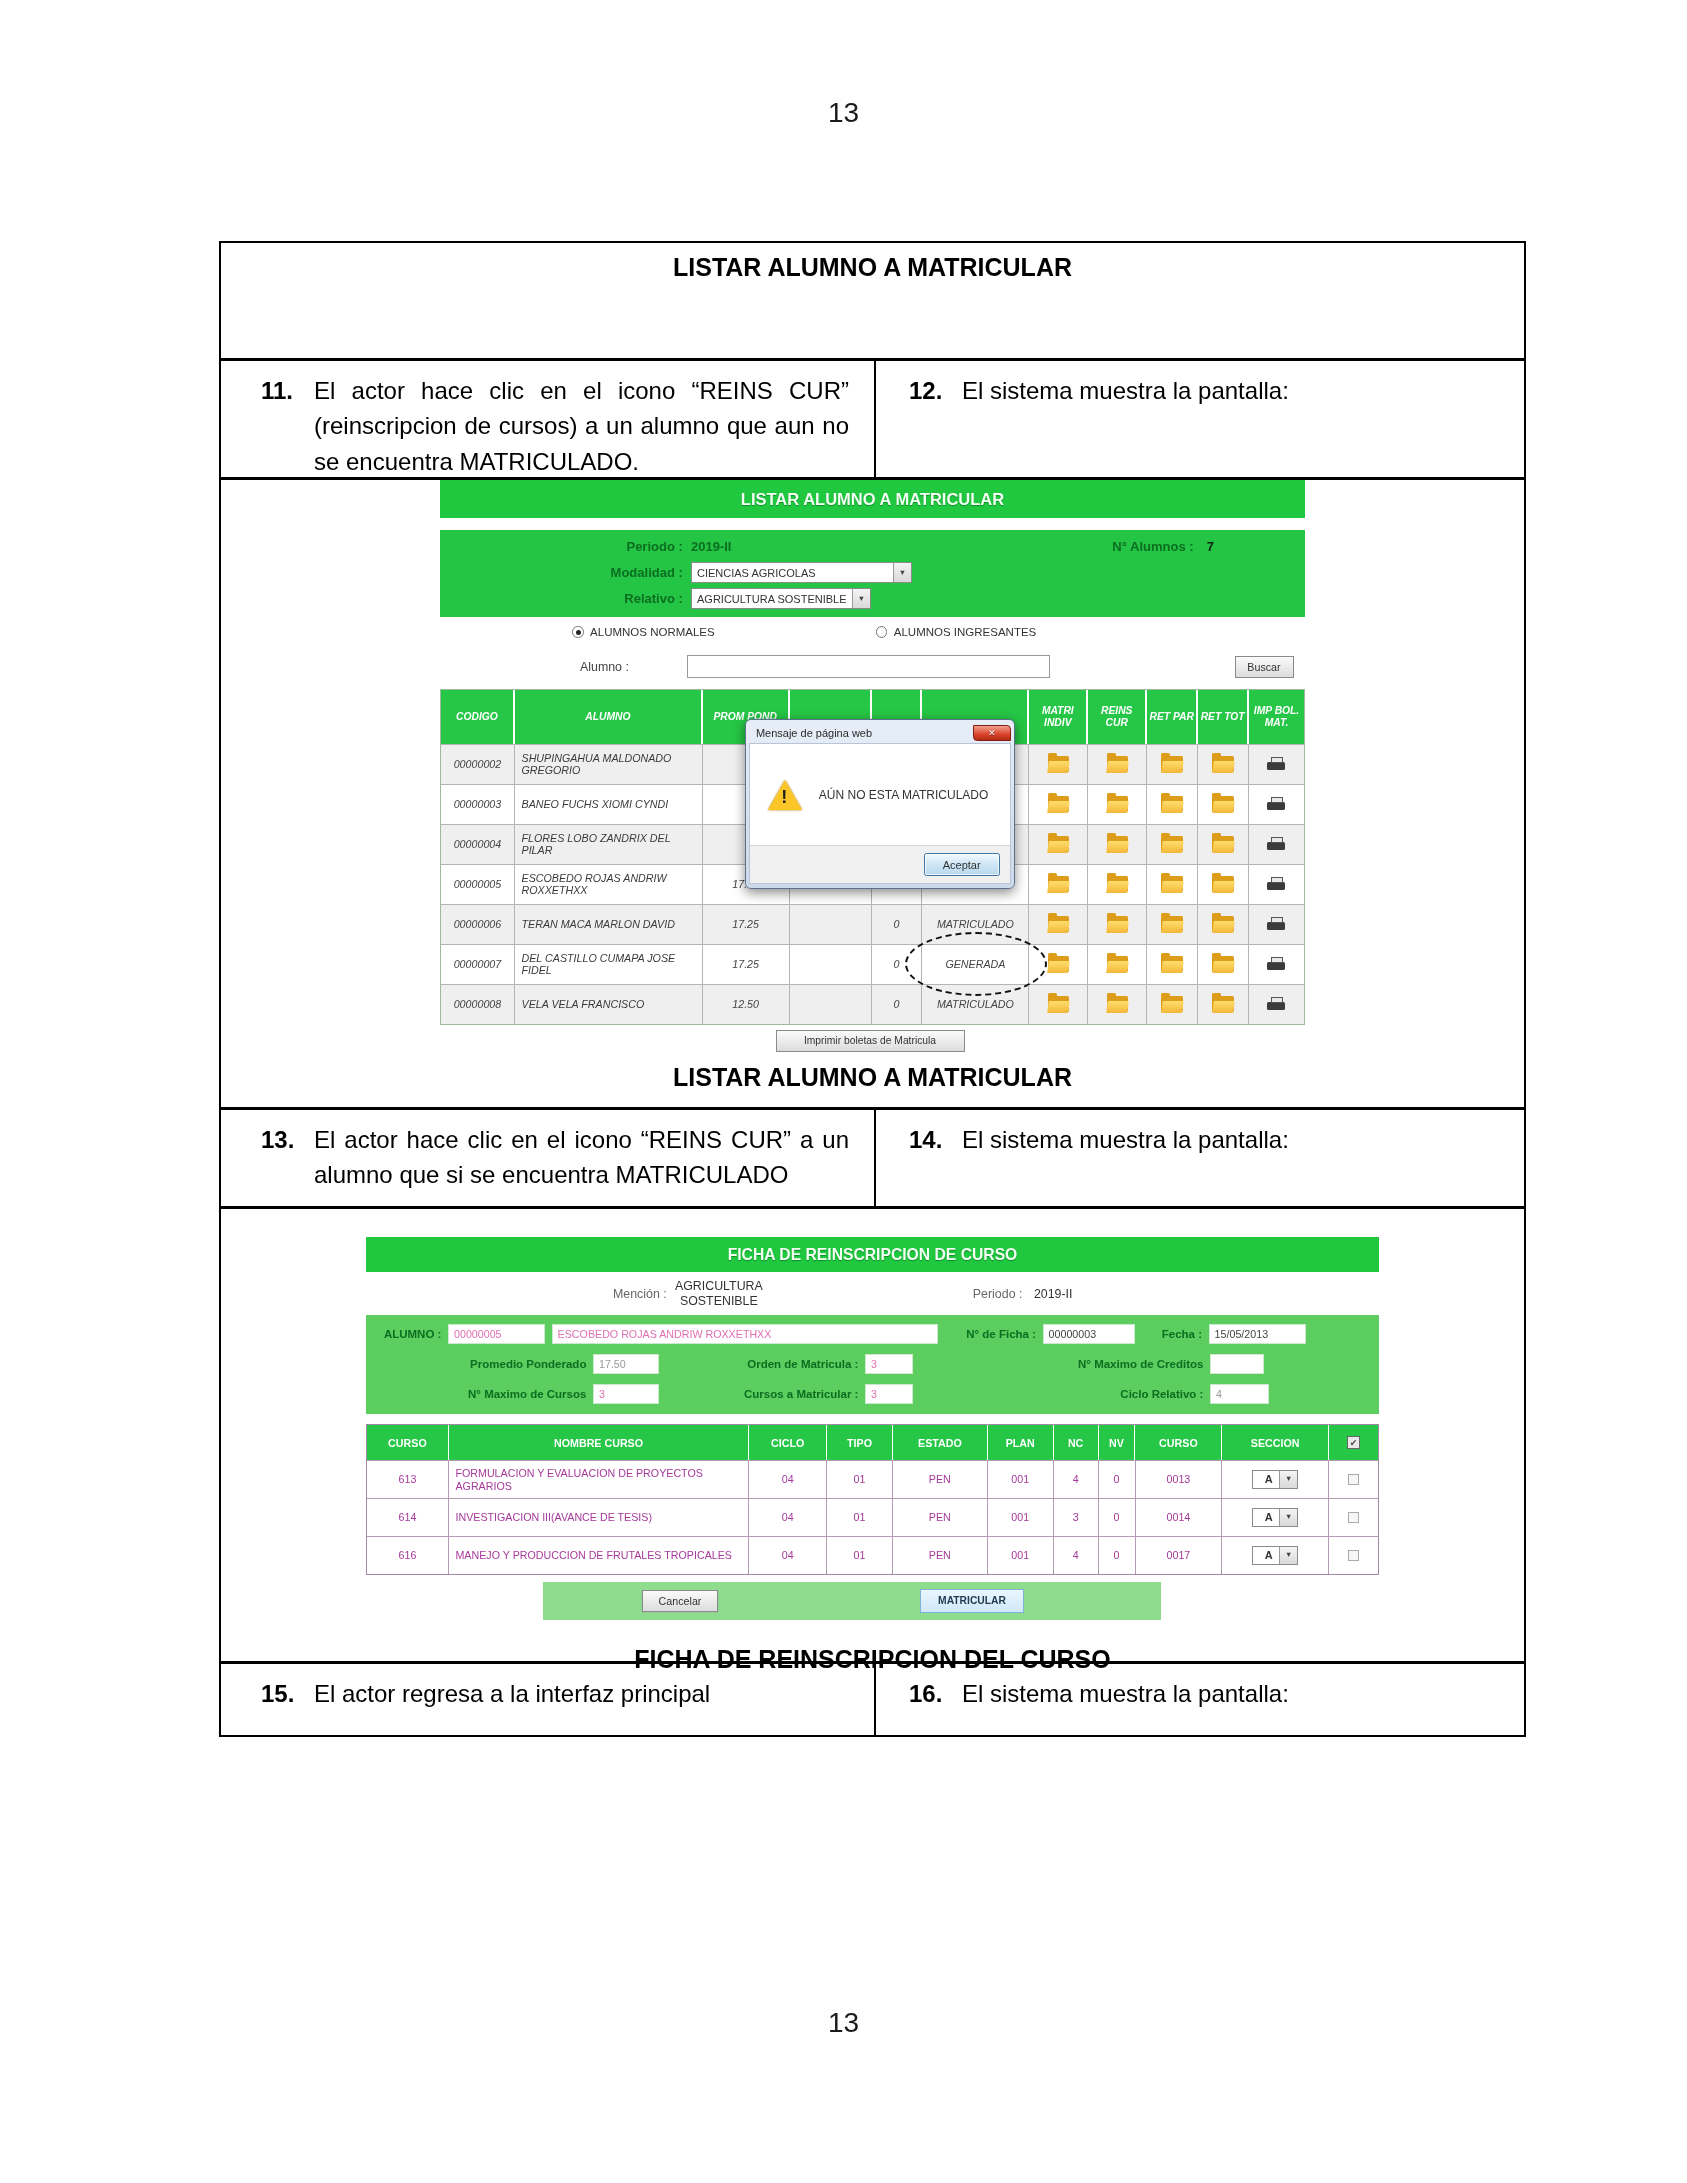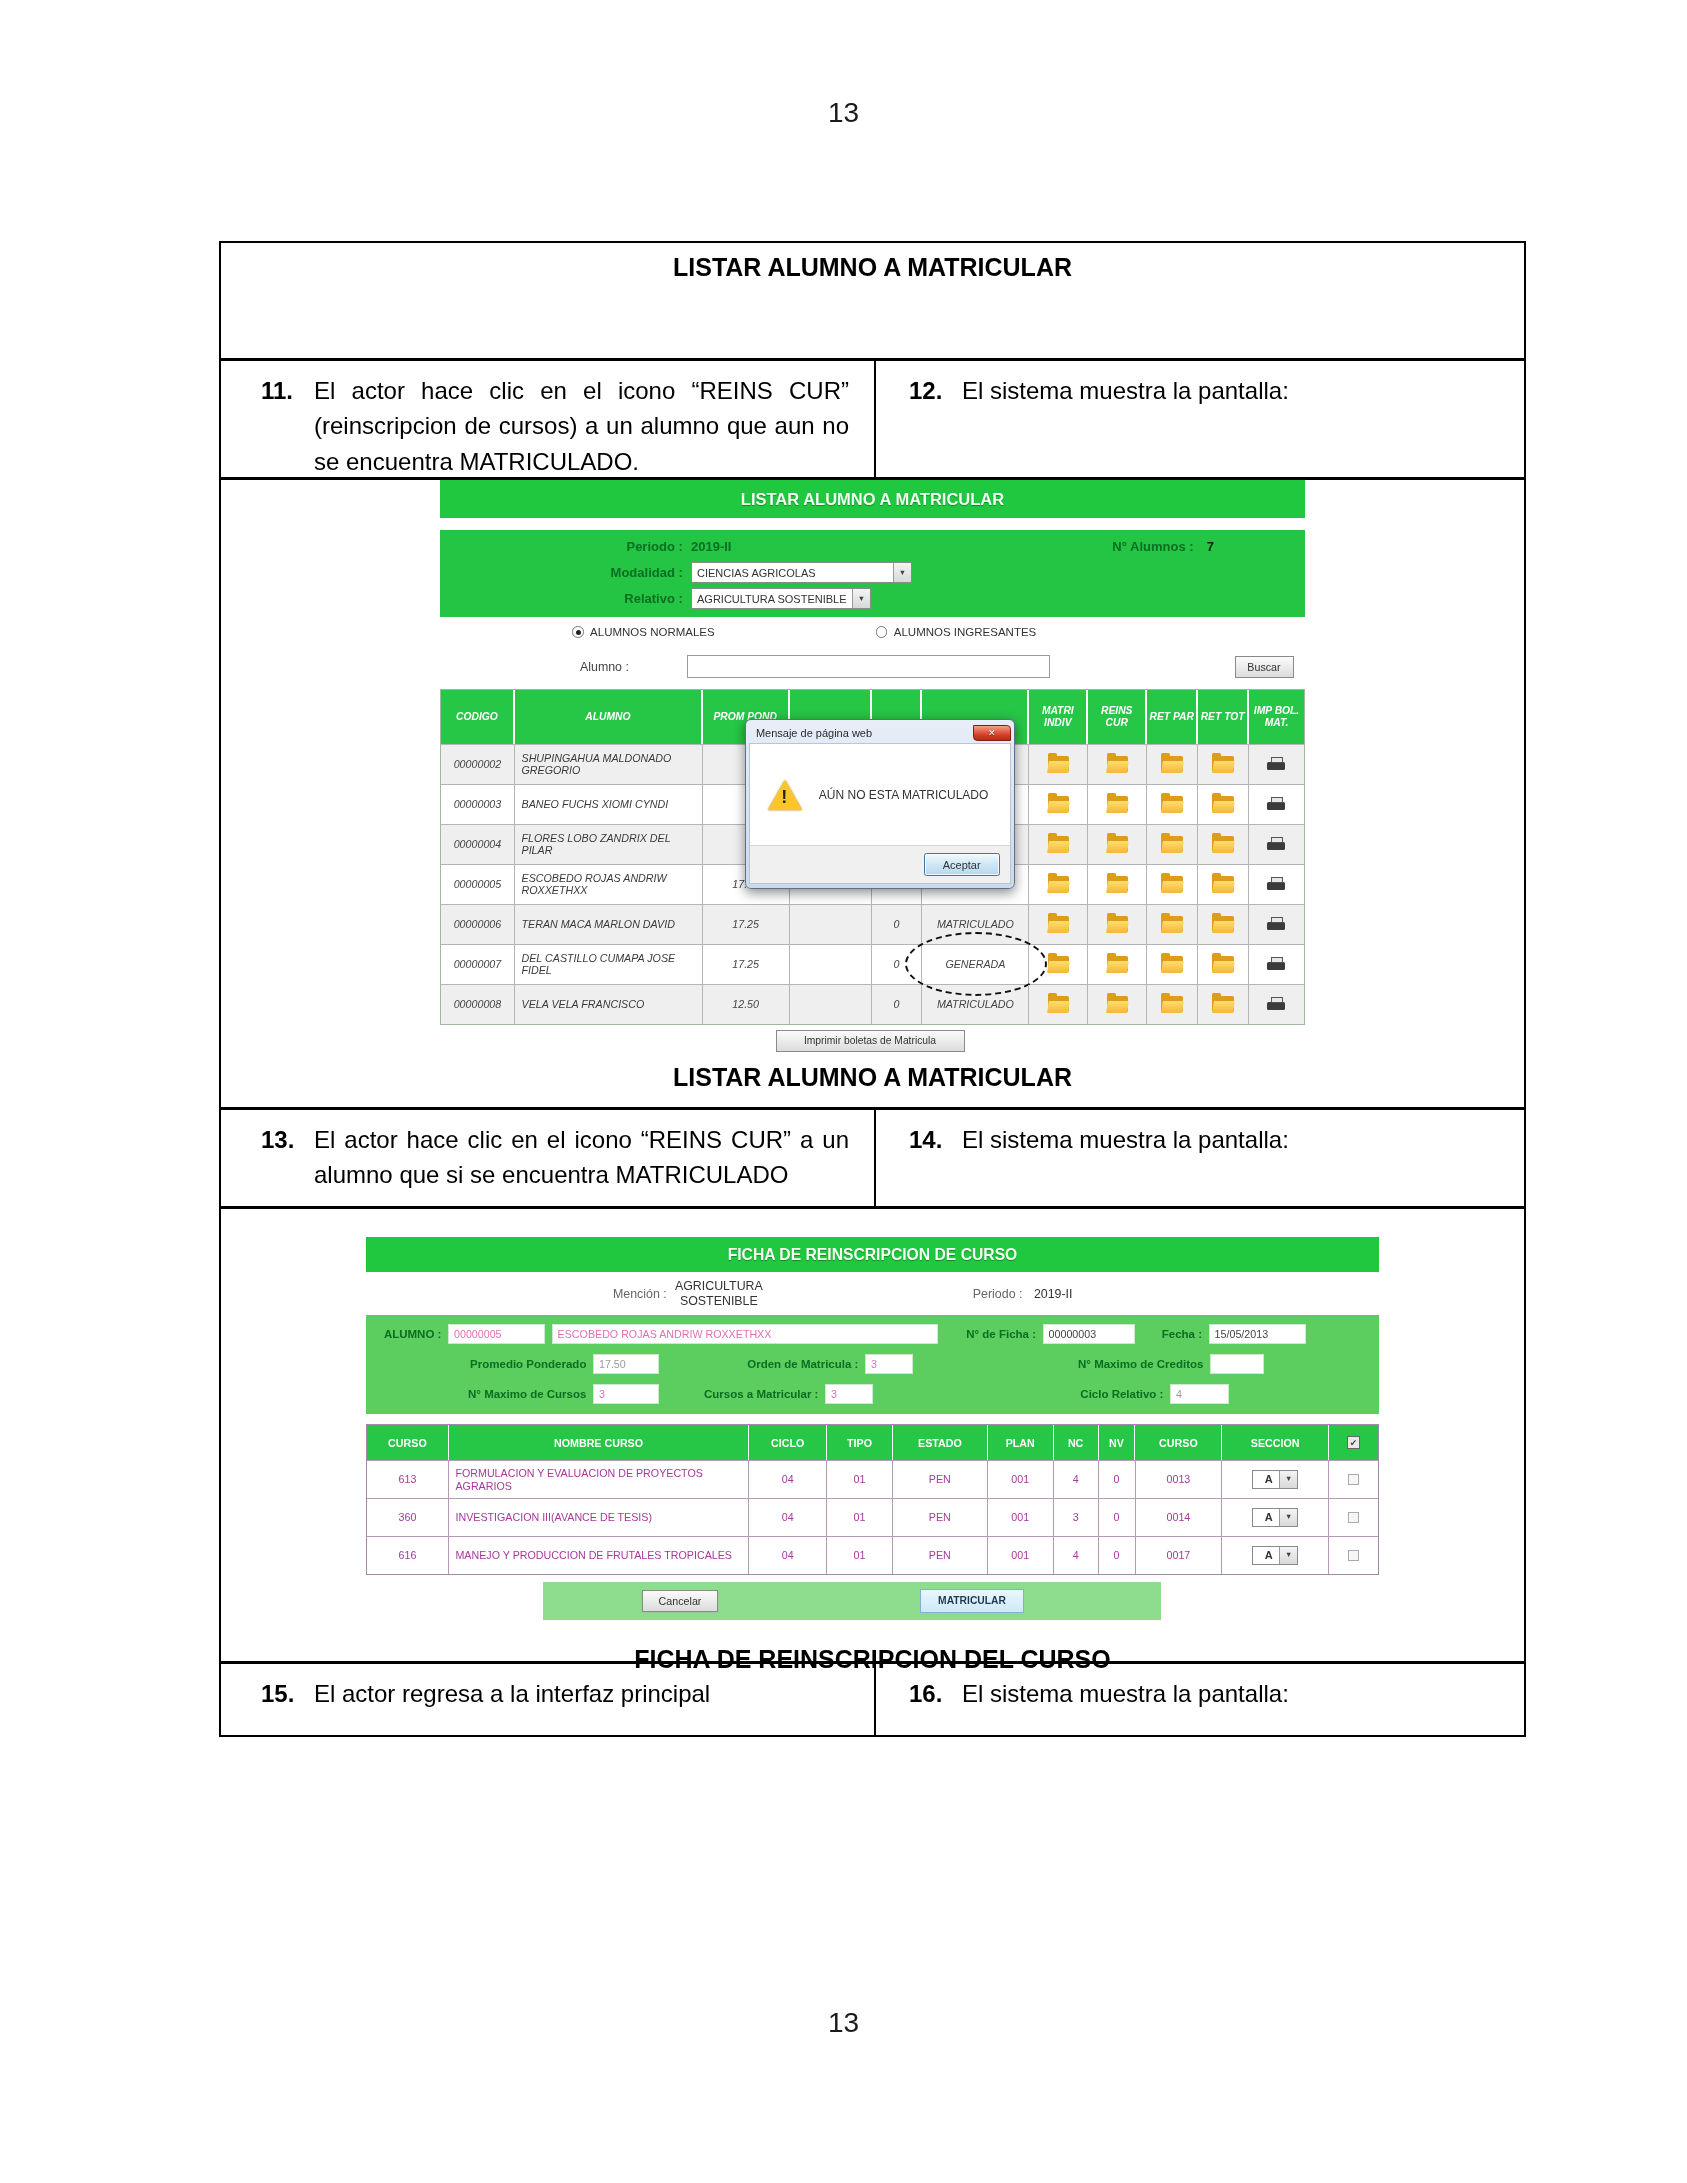--- a/index.html
+++ b/index.html
@@ -459,21 +459,21 @@
           <span class="p2lab" style="width:227px">Promedio Ponderado</span>
           <span class="inp2 gray" style="width:66px">17.50</span>
           <span class="p2lab" style="width:206px">Orden de Matricula :</span>
           <span class="inp2 pink" style="width:48px">3</span>
           <span class="p2lab" style="width:297px">N° Maximo de Creditos</span>
           <span class="inp2" style="width:54px"></span>
         </div>
         <div class="p2r">
           <span class="p2lab" style="width:227px">N° Maximo de Cursos</span>
           <span class="inp2 pink" style="width:66px">3</span>
-          <span class="p2lab" style="width:166px">Cursos a Matricular :</span>
+          <span class="p2lab" style="width:206px">Cursos a Matricular :</span>
           <span class="inp2 pink" style="width:48px">3</span>
           <span class="p2lab" style="width:297px">Ciclo Relativo :</span>
           <span class="inp2 gray" style="width:59px">4</span>
         </div>
       </div>
 
       <div class="t2">
         <div class="thead">
           <div class="th k0">CURSO</div>
           <div class="th k1">NOMBRE CURSO</div>
@@ -503,21 +503,21 @@
               <span class="fsel secsel">
                 <span class="txt">A</span>
                 <span class="arr">▼</span>
               </span>
             </div>
           <div class="td k10">
               <span class="chk"></span>
             </div>
         </div>
         <div class="tr">
-          <div class="td k0">360</div>
+          <div class="td k0">614</div>
           <div class="td k1 nombre">INVESTIGACION III(AVANCE DE TESIS)</div>
           <div class="td k2">04</div>
           <div class="td k3">01</div>
           <div class="td k4">PEN</div>
           <div class="td k5">001</div>
           <div class="td k6">3</div>
           <div class="td k7">0</div>
           <div class="td k8">0014</div>
           <div class="td k9">
               <span class="fsel secsel">

